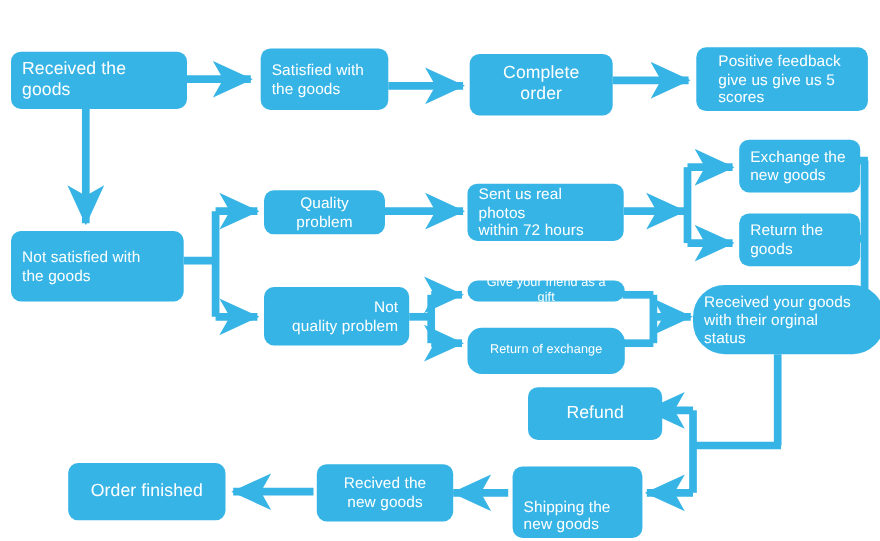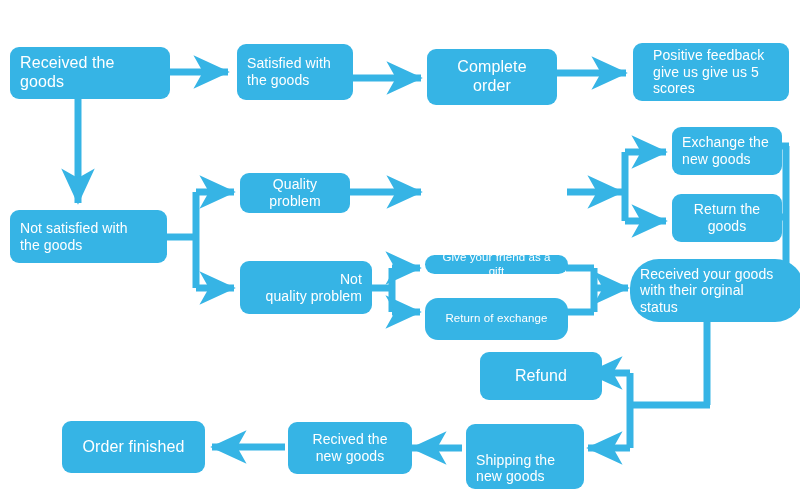--- a/index.html
+++ b/index.html
@@ -116,34 +116,37 @@
   </div>
 
   <div class="node center f15" style="left:427px; top:49px; width:130px; height:56px;">
     <span>Complete order</span>
   </div>
 
   <div class="node left f14" style="left:633px; top:43px; width:156px; height:58px;padding-left:20px;">
     <span>Positive feedback<br>give us give us 5<br>scores</span>
   </div>
 
-  <div class="node left f14" style="left:10px; top:210px; width:157px; height:53px;">
+  <div class="node left f14" style="left:10px; top:210px; width:157px; height:64px;">
     <span>Not satisfied with<br>the goods</span>
   </div>
 
   <div class="node center f14" style="left:240px; top:173px; width:110px; height:40px;">
     <span>Quality problem</span>
   </div>
 
+  <div class="node left f14" style="left:425px; top:167px; width:142px; height:52px;">
+    <span>Sent us real photos<br>within 72 hours</span>
+  </div>
 
   <div class="node left f14" style="left:672px; top:127px; width:110px; height:48px;">
     <span>Exchange the<br>new goods</span>
   </div>
 
-  <div class="node left f14" style="left:672px; top:194px; width:110px; height:48px;text-align:center;">
+  <div class="node left f14" style="left:672px; top:194px; width:110px; height:48px;">
     <span>Return the<br>goods</span>
   </div>
 
   <div class="node center f14" style="left:240px; top:261px; width:132px; height:53px;text-align:right;">
     <span>Not<br>quality problem</span>
   </div>
 
   <div class="node center f12 sm" style="left:425px; top:255px; width:143px; height:19px;">
     <span>Give your friend as a gift</span>
   </div>

